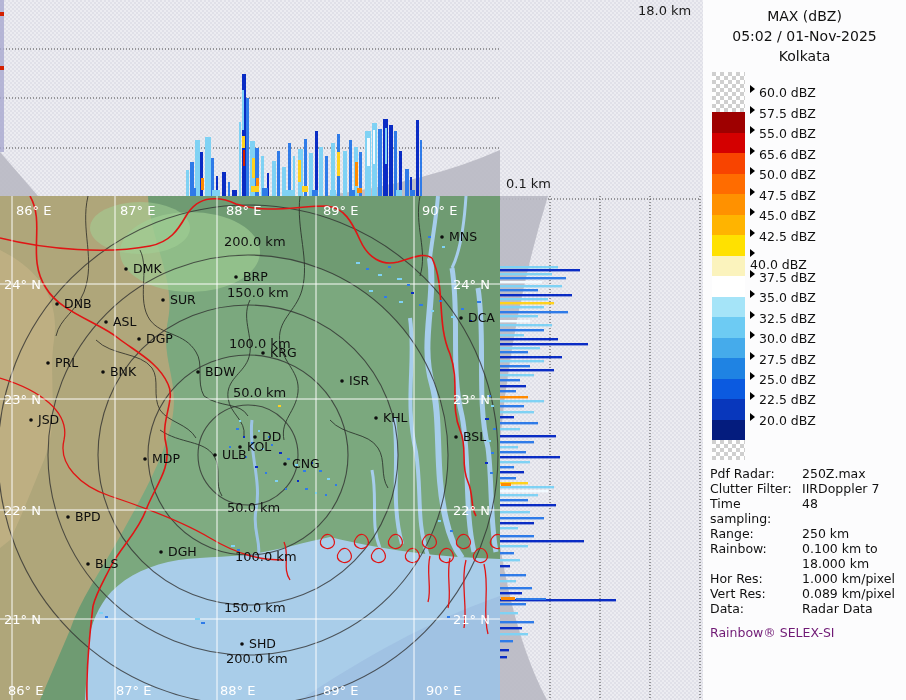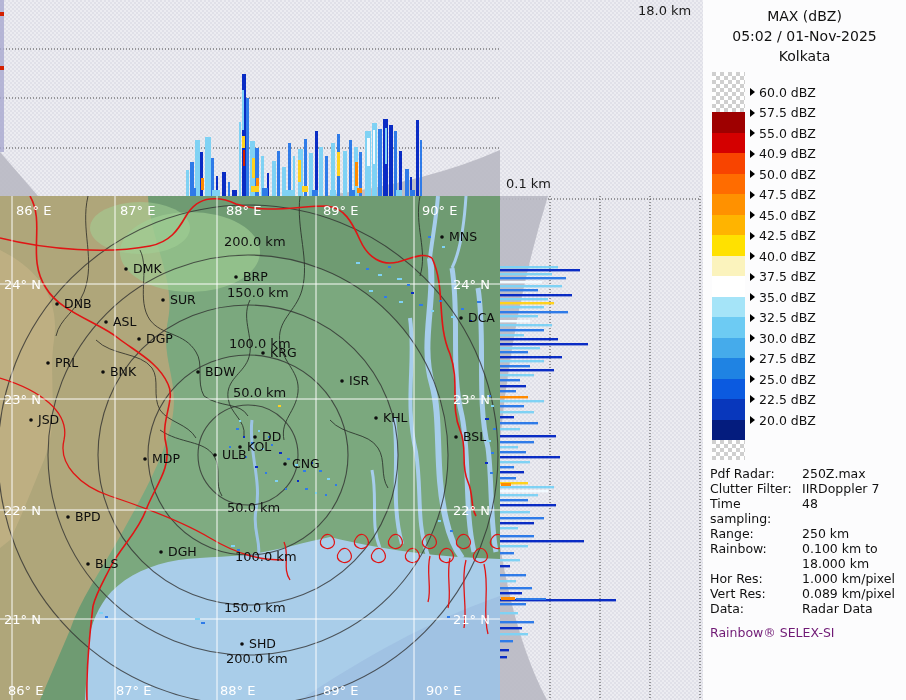--- a/index.html
+++ b/index.html
@@ -13,21 +13,21 @@
   #right-profile{left:500px;top:196px;width:203px;height:504px;}
   #legend-panel{left:703px;top:0;width:203px;height:700px;background:#fcfcfd;}
   .axis-label{position:absolute;font-size:13px;color:#1a1a1a;}
   #lbl-18km{left:138px;top:3px;}
   #lbl-01km{left:6px;top:176px;}
   #legend-title{padding-top:6px;text-align:center;font-size:14px;line-height:20px;color:#111;}
   #colorbar{position:absolute;left:9px;top:72px;width:33px;}
   .cbar-cell{width:33px;}
   .checker{background:repeating-conic-gradient(#ffffff 0% 25%, #cfcfcf 0% 50%) 0 0/8px 8px;}
   #legend-entries{position:absolute;left:0;top:0;width:203px;height:470px;}
-  .legend-entry{position:absolute;left:47px;height:14px;display:flex;align-items:center;}
+  .legend-entry{position:absolute;left:47px;height:14px;display:flex;}
   .arrow{width:0;height:0;border-left:5px solid #000;border-top:4px solid transparent;
          border-bottom:4px solid transparent;margin-right:4px;}
   .legend-entry span.txt{font-size:12.5px;color:#111;}
   #metadata{position:absolute;left:7px;top:466px;width:192px;font-size:12.5px;color:#111;}
   .meta-row{display:flex;line-height:15px;}
   .meta-label{width:92px;flex:none;}
   .meta-value{white-space:pre-line;}
   #brand{margin-top:9px;font-size:12.5px;color:#701a75;}
   svg{display:block;}
   svg text{font-family:"DejaVu Sans",sans-serif;}
@@ -489,39 +489,39 @@
         <div class="legend-entry" style="top: 105.5px;">
           <span class="arrow"></span>
           <span class="txt">57.5 dBZ</span>
         </div>
         <div class="legend-entry" style="top: 126px;">
           <span class="arrow"></span>
           <span class="txt">55.0 dBZ</span>
         </div>
         <div class="legend-entry" style="top: 146.5px;">
           <span class="arrow"></span>
-          <span class="txt">40.9 dBZ</span>
+          <span class="txt">65.6 dBZ</span>
         </div>
         <div class="legend-entry" style="top: 167px;">
           <span class="arrow"></span>
           <span class="txt">50.0 dBZ</span>
         </div>
         <div class="legend-entry" style="top: 187.5px;">
           <span class="arrow"></span>
           <span class="txt">47.5 dBZ</span>
         </div>
         <div class="legend-entry" style="top: 208px;">
           <span class="arrow"></span>
           <span class="txt">45.0 dBZ</span>
         </div>
         <div class="legend-entry" style="top: 228.5px;">
           <span class="arrow"></span>
           <span class="txt">42.5 dBZ</span>
         </div>
-        <div class="legend-entry" style="top: 249px;">
+        <div class="legend-entry" style="top: 249px; flex-direction: column;">
           <span class="arrow"></span>
           <span class="txt">40.0 dBZ</span>
         </div>
         <div class="legend-entry" style="top: 269.5px;">
           <span class="arrow"></span>
           <span class="txt">37.5 dBZ</span>
         </div>
         <div class="legend-entry" style="top: 290px;">
           <span class="arrow"></span>
           <span class="txt">35.0 dBZ</span>

